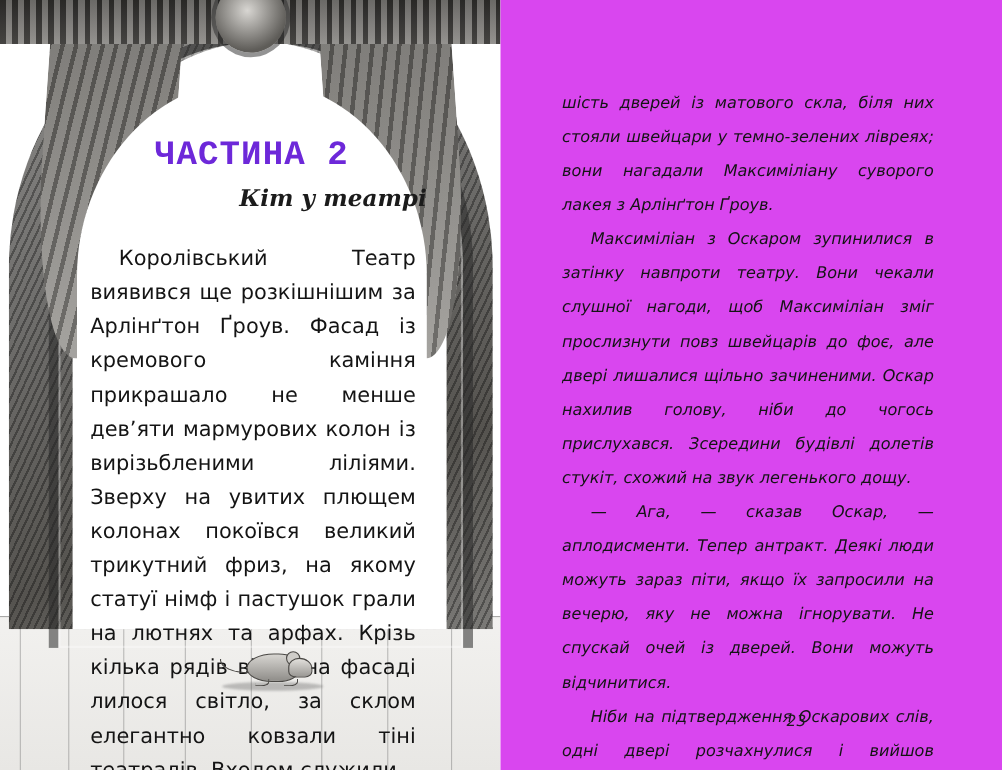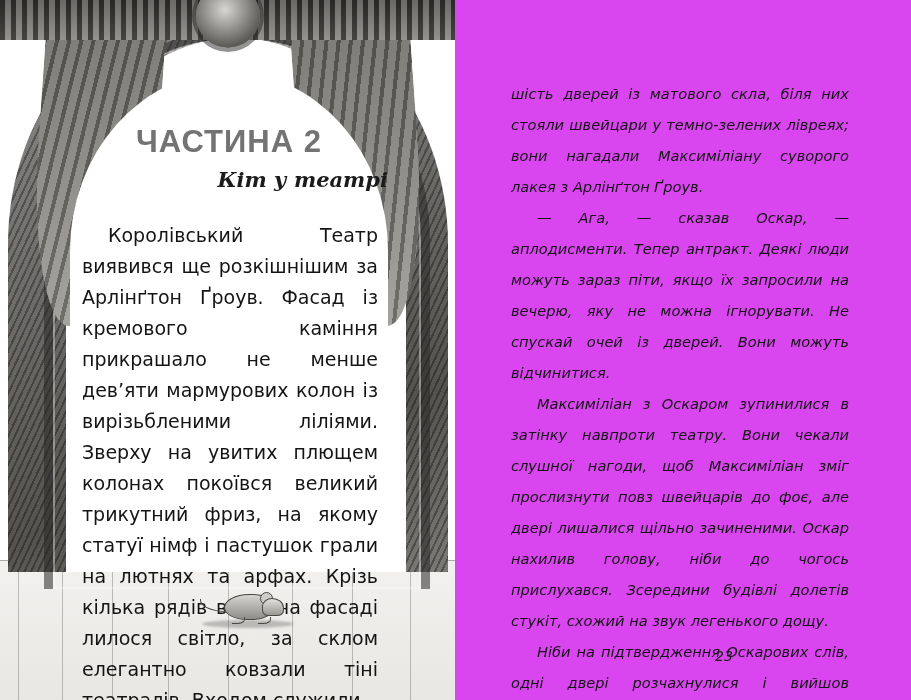--- a/index.html
+++ b/index.html
@@ -139,25 +139,25 @@
     background: #ffffff;
     border-radius: 160px 160px 0 0 / 180px 180px 0 0;
   }
 
   .part-title {
     position: absolute;
     left: 0;
     top: 52px;
     width: 318px;
     text-align: center;
-    font-family: Liberation Sans, sans-serif;
+    font-family: Liberation Mono, monospace;
     font-weight: 700;
     font-size: 31px;
     letter-spacing: 1px;
-    color: #737373;
+    color: #6d28d9;
   }
   .part-subtitle {
     position: absolute;
     left: 0;
     top: 95px;
     width: 318px;
     text-align: right;
     font-family: "DejaVu Serif", serif;
     font-style: italic;
     font-weight: 700;
@@ -328,20 +328,20 @@
       <div class="mouse-ear"></div>
       <div class="mouse-head"></div>
       <div class="mouse-leg" style="left:32px;"></div>
       <div class="mouse-leg" style="left:58px;"></div>
     </div>
   </div>
 
   <div class="right-page">
     <div class="right-body">
       <p class="noindent">шість дверей із матового скла, біля них стояли швейцари у темно-зелених лівреях; вони нагадали Максиміліану суворого лакея з Арлінґтон Ґроув.</p>
+      <p>Максиміліан з Оскаром зупинилися в затінку навпроти театру. Вони чекали слушної нагоди, щоб Максиміліан зміг прослизнути повз швейцарів до фоє, але двері лишалися щільно зачиненими. Оскар нахилив голову, ніби до чогось прислухався. Зсередини будівлі долетів стукіт, схожий на звук легенького дощу.</p>
       <p>— Ага, — сказав Оскар, — аплодисменти. Тепер антракт. Деякі люди можуть зараз піти, якщо їх запросили на вечерю, яку не можна ігнорувати. Не спускай очей із дверей. Вони можуть відчинитися.</p>
-      <p>Максиміліан з Оскаром зупинилися в затінку навпроти театру. Вони чекали слушної нагоди, щоб Максиміліан зміг прослизнути повз швейцарів до фоє, але двері лишалися щільно зачиненими. Оскар нахилив голову, ніби до чогось прислухався. Зсередини будівлі долетів стукіт, схожий на звук легенького дощу.</p>
       <p>Ніби на підтвердження Оскарових слів, одні двері розчахнулися і вийшов джентльмен у циліндрі та фраку, помахуючи ціпком зі срібним набалдашником.</p>
     </div>
     <div class="page-number">23</div>
   </div>
 
 </div>
 
 </body></html>

